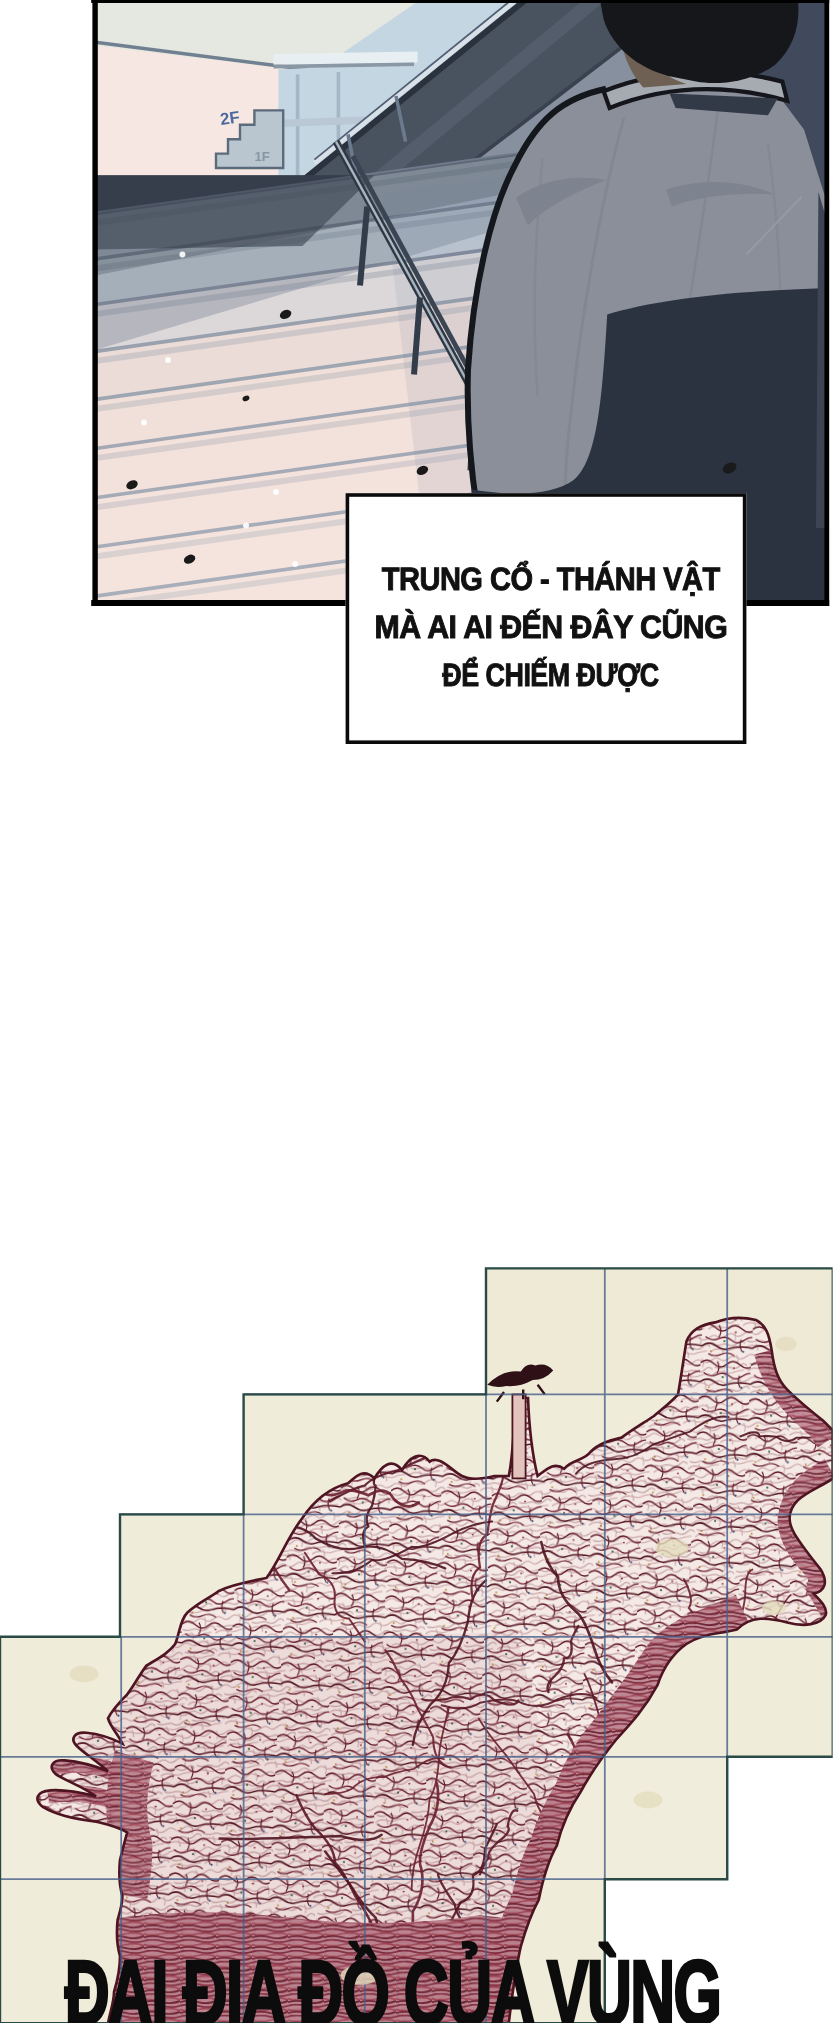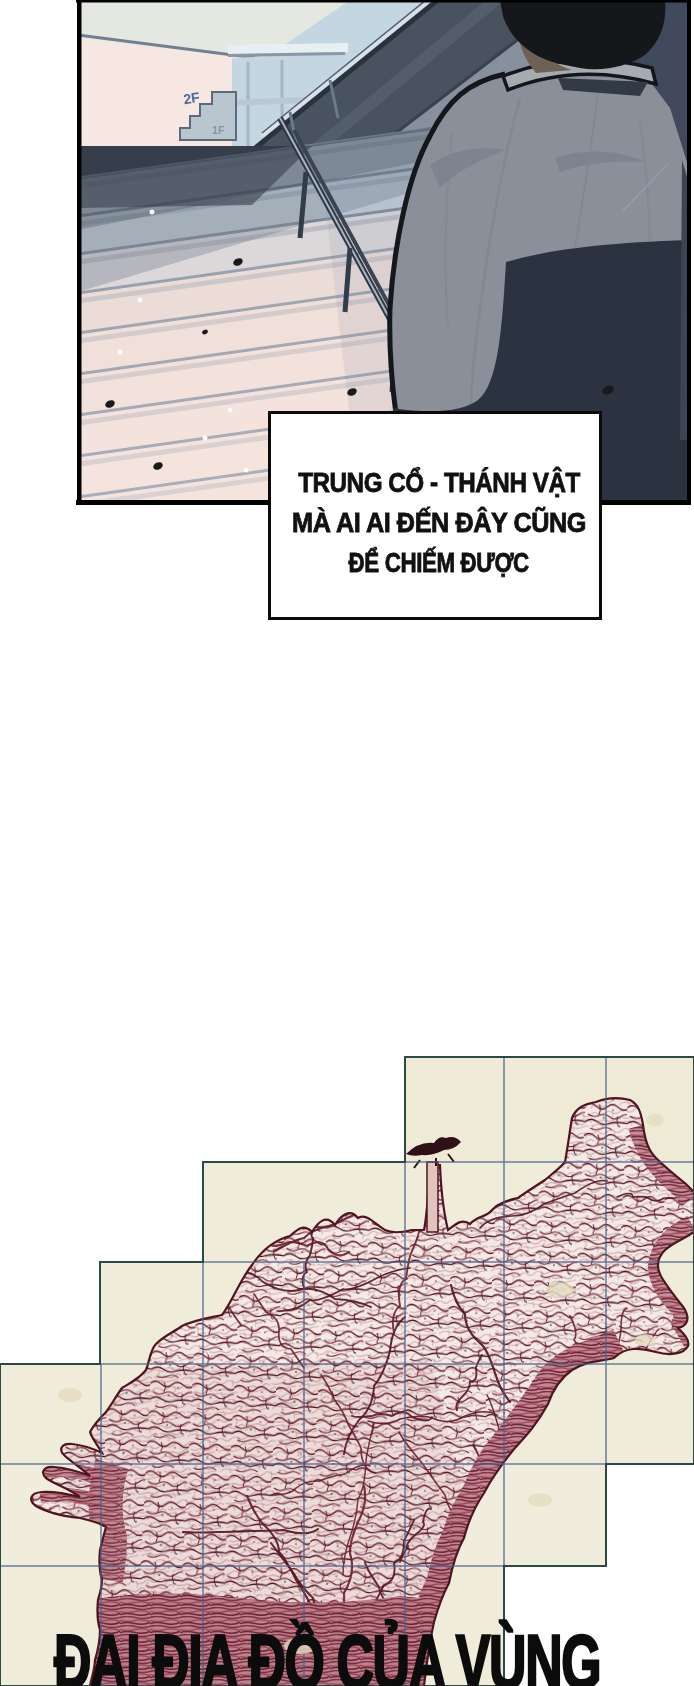--- a/index.html
+++ b/index.html
@@ -1,16 +1,16 @@
 <!DOCTYPE html>
 <html><head><meta charset="utf-8">
 <style>
 html,body{margin:0;padding:0;background:#fff;}
 body{width:694px;height:1686px;position:relative;overflow:hidden;font-family:"Liberation Sans",sans-serif;}
-.tbox{position:absolute;left:268px;top:411px;width:320px;height:189px;background:#fff;border:3px solid #0a0a0a;display:flex;flex-direction:column;justify-content:center;align-items:center;z-index:5;padding-top:14px;padding-left:8px;box-sizing:content-box;}
+.tbox{position:absolute;left:288px;top:411px;width:320px;height:189px;background:#fff;border:3px solid #0a0a0a;display:flex;flex-direction:column;justify-content:center;align-items:center;z-index:5;padding-top:14px;padding-left:8px;box-sizing:content-box;}
 .tline{font-weight:bold;color:#111;font-size:27px;line-height:40px;white-space:nowrap;letter-spacing:-0.5px;-webkit-text-stroke:0.8px #111;}
 .s1{transform:scaleX(0.897);} .s2{transform:scaleX(0.936);} .s3{transform:scaleX(0.829);}
 .title{position:absolute;left:54px;top:1618px;font-weight:bold;color:#0c0c0c;font-size:76px;white-space:nowrap;transform:scaleX(0.682);transform-origin:left;letter-spacing:-2px;-webkit-text-stroke:2.6px #0c0c0c;z-index:6;}
 </style></head>
 <body>
 <svg width="694" height="625" viewBox="0 0 694 625" style="position:absolute;left:0;top:0">
     <defs>
       <clipPath id="pclip">
         <rect x="78" y="0" width="611" height="503"></rect>
       </clipPath>

